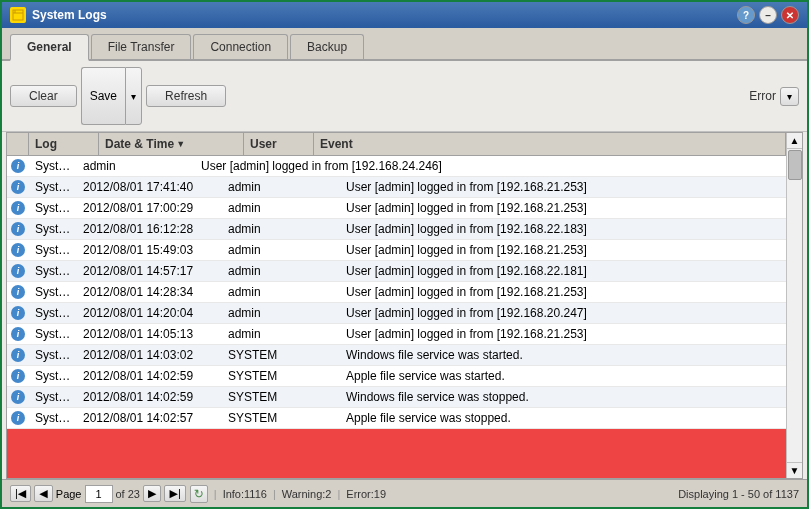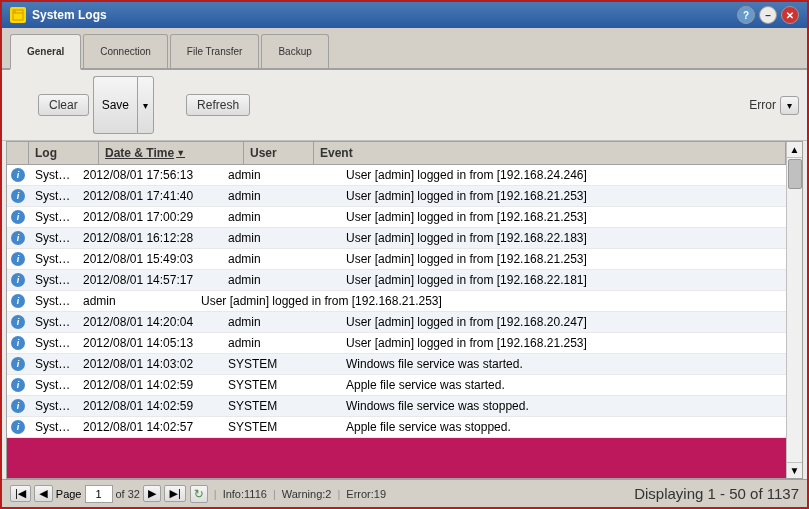--- a/index.html
+++ b/index.html
@@ -8,21 +8,21 @@
       font-size: 12px;
       background: #d4d0c8;
       width: 809px;
       height: 509px;
       overflow: hidden;
     }
     .window {
       width: 809px;
       height: 509px;
       background: #ecebe8;
-      border: 2px solid #b91c1c;
+      border: 2px solid #15803d;
       display: flex;
       flex-direction: column;
     }
     .title-bar {
       background: linear-gradient(to bottom, #4a7ab5, #2a5a9f);
       color: white;
       padding: 4px 8px;
       display: flex;
       align-items: center;
       justify-content: space-between;
@@ -69,53 +69,52 @@
     .btn-min { background: #ecebe8; color: #333; }
     .btn-close { background: #cc3333; color: white; }
     .tab-bar {
       background: #d4d0c8;
       padding: 6px 8px 0;
       display: flex;
       gap: 2px;
       border-bottom: 2px solid #a0a0a0;
     }
     .tab {
-      padding: 11px 16px;
+      padding: 5px 16px;
       border: 1px solid #a0a0a0;
       border-bottom: none;
       cursor: pointer;
       background: #d4d0c8;
       border-radius: 3px 3px 0 0;
-      font-size: 10px;
+      font-size: 12px;
       color: #333;
     }
     .tab.active {
       background: #ecebe8;
       font-weight: bold;
       border-bottom: 2px solid #ecebe8;
       margin-bottom: -2px;
       z-index: 1;
     }
     .toolbar {
       padding: 6px 8px;
       display: flex;
       align-items: center;
       gap: 4px;
       background: #ecebe8;
       border-bottom: 1px solid #c0c0c0;
     }
     .toolbar-btn {
-      padding: 3px 10px;
+      padding: 3px 18px;
       border: 1px solid #a0a0a0;
       background: linear-gradient(to bottom, #f5f5f5, #ddd);
       cursor: pointer;
       border-radius: 3px;
       font-size: 12px;
       color: #333;
-      margin-left: 28px;
     }
     .save-btn-group {
       display: flex;
       align-items: stretch;
     }
     .save-main {
       padding: 21px 8px;
       border: 1px solid #a0a0a0;
       border-right: none;
       background: linear-gradient(to bottom, #f5f5f5, #ddd);
@@ -147,40 +146,40 @@
       background: linear-gradient(to bottom, #f5f5f5, #ddd);
       cursor: pointer;
       border-radius: 3px;
       font-size: 10px;
     }
     .table-container {
       flex: 1;
       overflow: hidden;
       display: flex;
       flex-direction: column;
-      background: #be185d;
+      background: #ef4444;
       margin: 0 4px;
       border: 1px solid #a0a0a0;
     }
     .table-header {
       display: flex;
       background: #d4d0c8;
       border-bottom: 1px solid #a0a0a0;
       font-weight: bold;
       font-size: 12px;
       color: #333;
       flex-shrink: 0;
     }
     .th {
       padding: 4px 6px;
       border-right: 1px solid #a0a0a0;
       white-space: nowrap;
     }
     .th-log { width: 70px; }
-    .th-date { width: 145px; display: flex; align-items: center; gap: 2px; text-decoration: underline; }
+    .th-date { width: 145px; display: flex; align-items: center; gap: 2px; }
     .th-user { width: 70px; }
     .th-event { flex: 1; }
     .sort-arrow { font-size: 9px; }
     .table-body {
       flex: 1;
       overflow-y: auto;
       overflow-x: hidden;
     }
     .table-row {
       display: flex;
@@ -256,21 +255,21 @@
       cursor: pointer;
       border-radius: 2px;
       display: flex;
       align-items: center;
       justify-content: center;
       font-size: 12px;
       color: #4a8a4a;
     }
     .status-info { color: #333; font-size: 11px; }
     .status-spacer { flex: 1; }
-    .displaying { font-size: 15px; color: #333; }
+    .displaying { font-size: 11px; color: #333; }
     .sep { color: #999; margin: 0 2px; }
   </style>
 </head>
 <body>
 
 <div class="window">
 
   <div class="title-bar">
     <div class="title-bar-left">
       <div class="title-icon">
@@ -287,24 +286,24 @@
       <div class="title-btn btn-min">–</div>
       <div class="title-btn btn-close">✕</div>
     </div>
   </div>
 
   <div class="tab-bar">
     <div class="tab active">
       <span>General</span>
     </div>
     <div class="tab">
+      <span>File Transfer</span>
+    </div>
+    <div class="tab">
       <span>Connection</span>
-    </div>
-    <div class="tab">
-      <span>File Transfer</span>
     </div>
     <div class="tab">
       <span>Backup</span>
     </div>
   </div>
 
   <div class="toolbar">
     <button class="toolbar-btn">Clear</button>
     <div class="save-btn-group">
       <button class="save-main">Save</button>
@@ -338,21 +337,20 @@
             <span>Event</span>
           </div>
         </div>
 
         <div class="table-body" id="table-body">
         <div class="table-row">
     <div class="td td-icon">
       <div class="info-icon">i</div>
     </div>
     <div class="td td-log">System</div>
-    <div class="td td-date">2012/08/01 17:56:13</div>
     <div class="td td-user">admin</div>
     <div class="td td-event">User [admin] logged in from [192.168.24.246]</div>
   </div>
             <div class="table-row">
     <div class="td td-icon">
       <div class="info-icon">i</div>
     </div>
     <div class="td td-log">System</div>
     <div class="td td-date">2012/08/01 17:41:40</div>
     <div class="td td-user">admin</div>
@@ -392,20 +390,21 @@
     <div class="td td-log">System</div>
     <div class="td td-date">2012/08/01 14:57:17</div>
     <div class="td td-user">admin</div>
     <div class="td td-event">User [admin] logged in from [192.168.22.181]</div>
   </div>
             <div class="table-row">
     <div class="td td-icon">
       <div class="info-icon">i</div>
     </div>
     <div class="td td-log">System</div>
+    <div class="td td-date">2012/08/01 14:28:34</div>
     <div class="td td-user">admin</div>
     <div class="td td-event">User [admin] logged in from [192.168.21.253]</div>
   </div>
             <div class="table-row">
     <div class="td td-icon">
       <div class="info-icon">i</div>
     </div>
     <div class="td td-log">System</div>
     <div class="td td-date">2012/08/01 14:20:04</div>
     <div class="td td-user">admin</div>
@@ -468,21 +467,21 @@
       </div>
     </div>
   </div>
 
   <div class="status-bar">
     <div class="page-nav">
       <button class="nav-btn">|◀</button>
       <button class="nav-btn">◀</button>
       <span>Page</span>
       <input class="page-input" type="text" value="1" style="">
-      <span class="page-total">of 32</span>
+      <span class="page-total">of 23</span>
       <button class="nav-btn">▶</button>
       <button class="nav-btn">▶|</button>
     </div>
     <div class="refresh-btn">↻</div>
     <span class="sep">|</span>
     <span class="status-info">Info:1116</span>
     <span class="sep">|</span>
     <span class="status-info">Warning:2</span>
     <span class="sep">|</span>
     <span class="status-info">Error:19</span>

